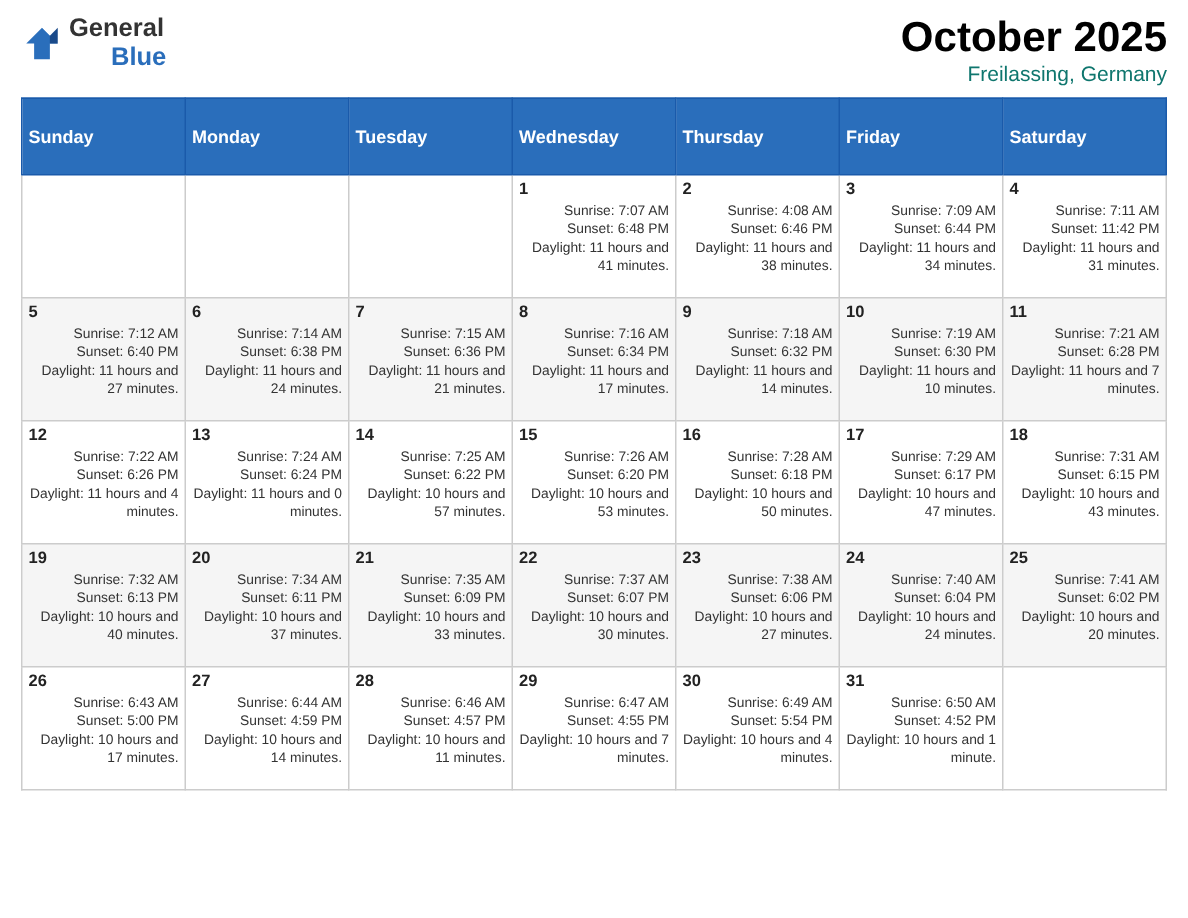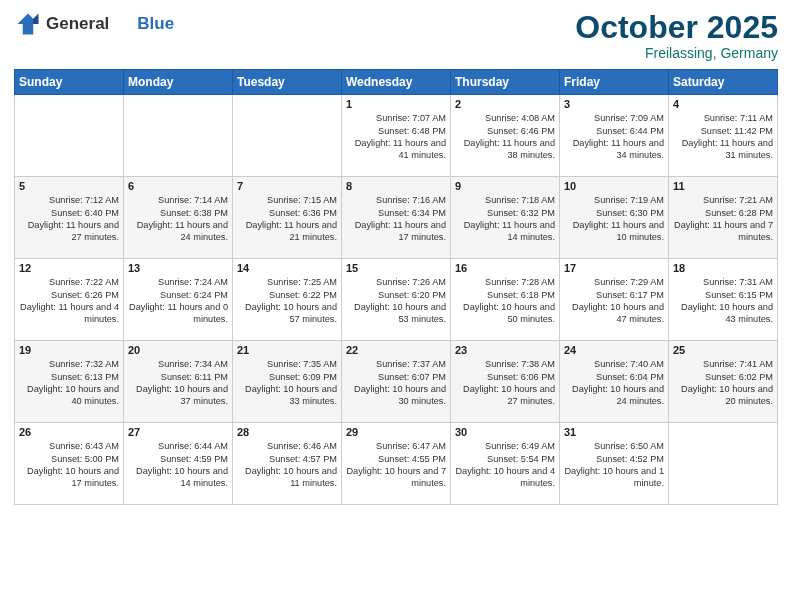--- a/index.html
+++ b/index.html
@@ -22,20 +22,21 @@
       align-items: flex-start;
       margin-bottom: 8px;
     }
     .logo {
       display: flex;
       align-items: center;
       gap: 4px;
     }
     .logo-text {
       display: flex;
+      flex-direction: column;
       line-height: 1.1;
     }
     .logo-general {
       font-size: 17px;
       font-weight: bold;
       color: #333;
     }
     .logo-blue {
       font-size: 17px;
       font-weight: bold;
@@ -43,40 +44,40 @@
       margin-left: 28px;
     }
     .logo-icon {
       width: 28px;
       height: 28px;
     }
     .title-block {
       text-align: right;
     }
     .title-month {
-      font-size: 32px;
-      font-weight: bold;
-      color: #0c4a6e;
+      font-size: 28px;
+      font-weight: bold;
+      color: #000000;
       line-height: 1.1;
     }
     .title-location {
       font-size: 14px;
       color: #0f766e;
     }
     .calendar {
       width: 100%;
       border-collapse: collapse;
       border: 1px solid #ccc;
     }
     .calendar th {
       background: #2a6ebb;
       color: #fff;
       font-size: 12px;
       font-weight: bold;
-      padding: 5px 4px;
+      padding: 18px 4px;
       text-align: left;
       border: 1px solid #1a5aaa;
     }
     .calendar td {
       border: 1px solid #ccc;
       vertical-align: top;
       padding: 3px 4px;
       width: calc(100% / 7);
       height: 82px;
       background: #fff;

